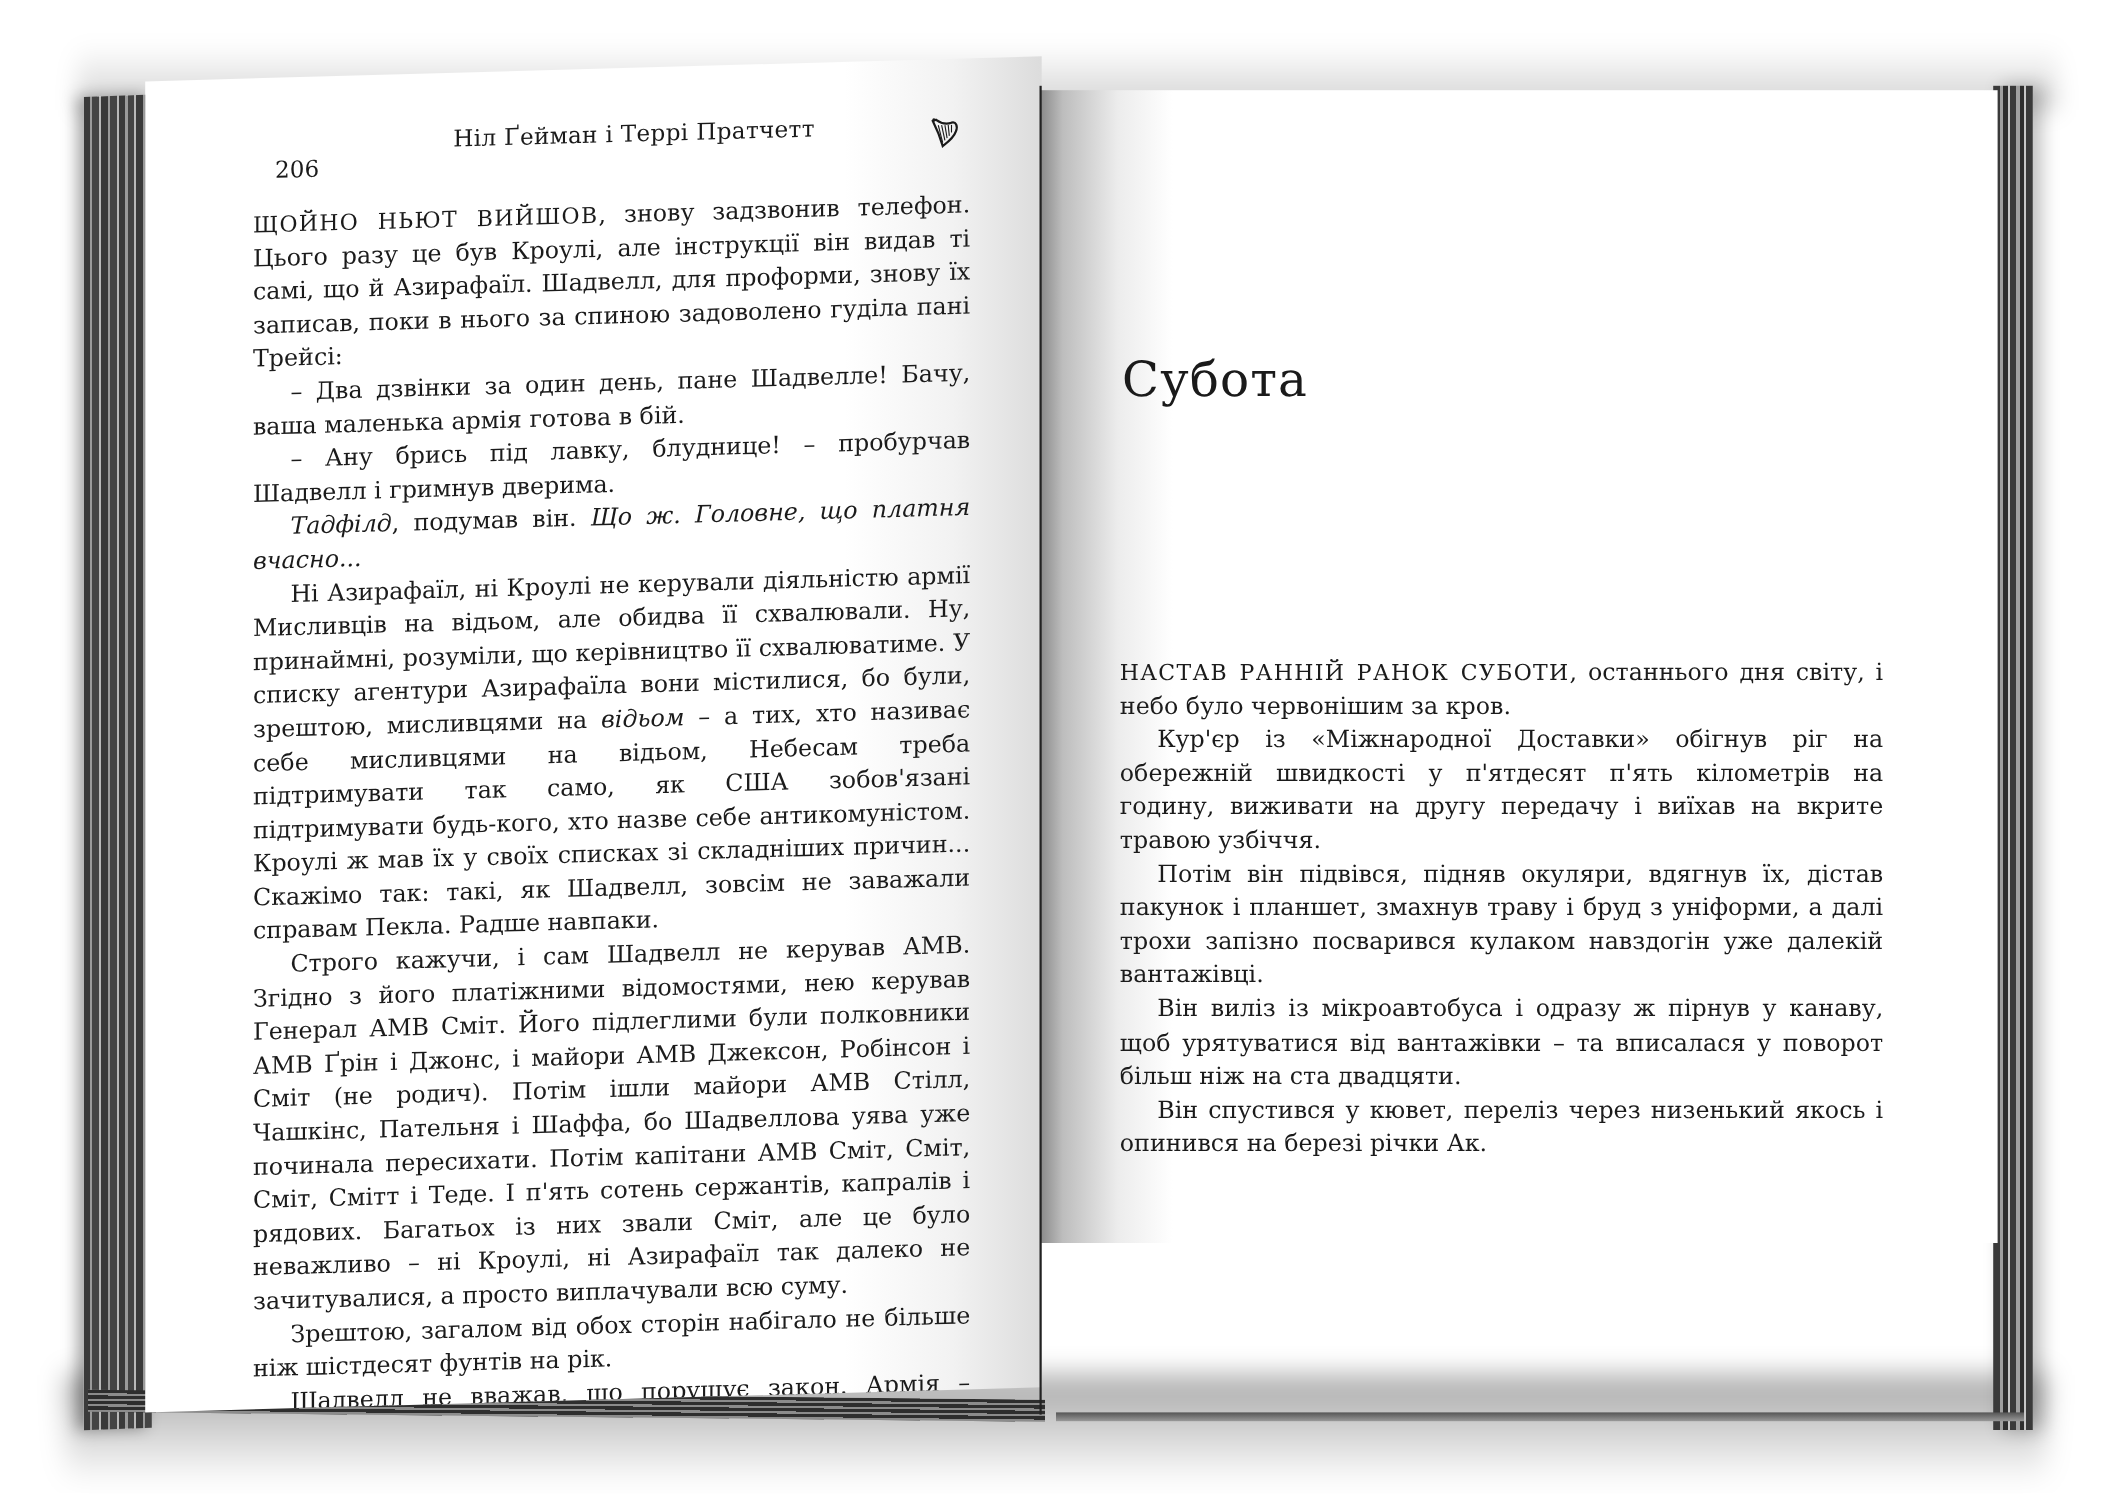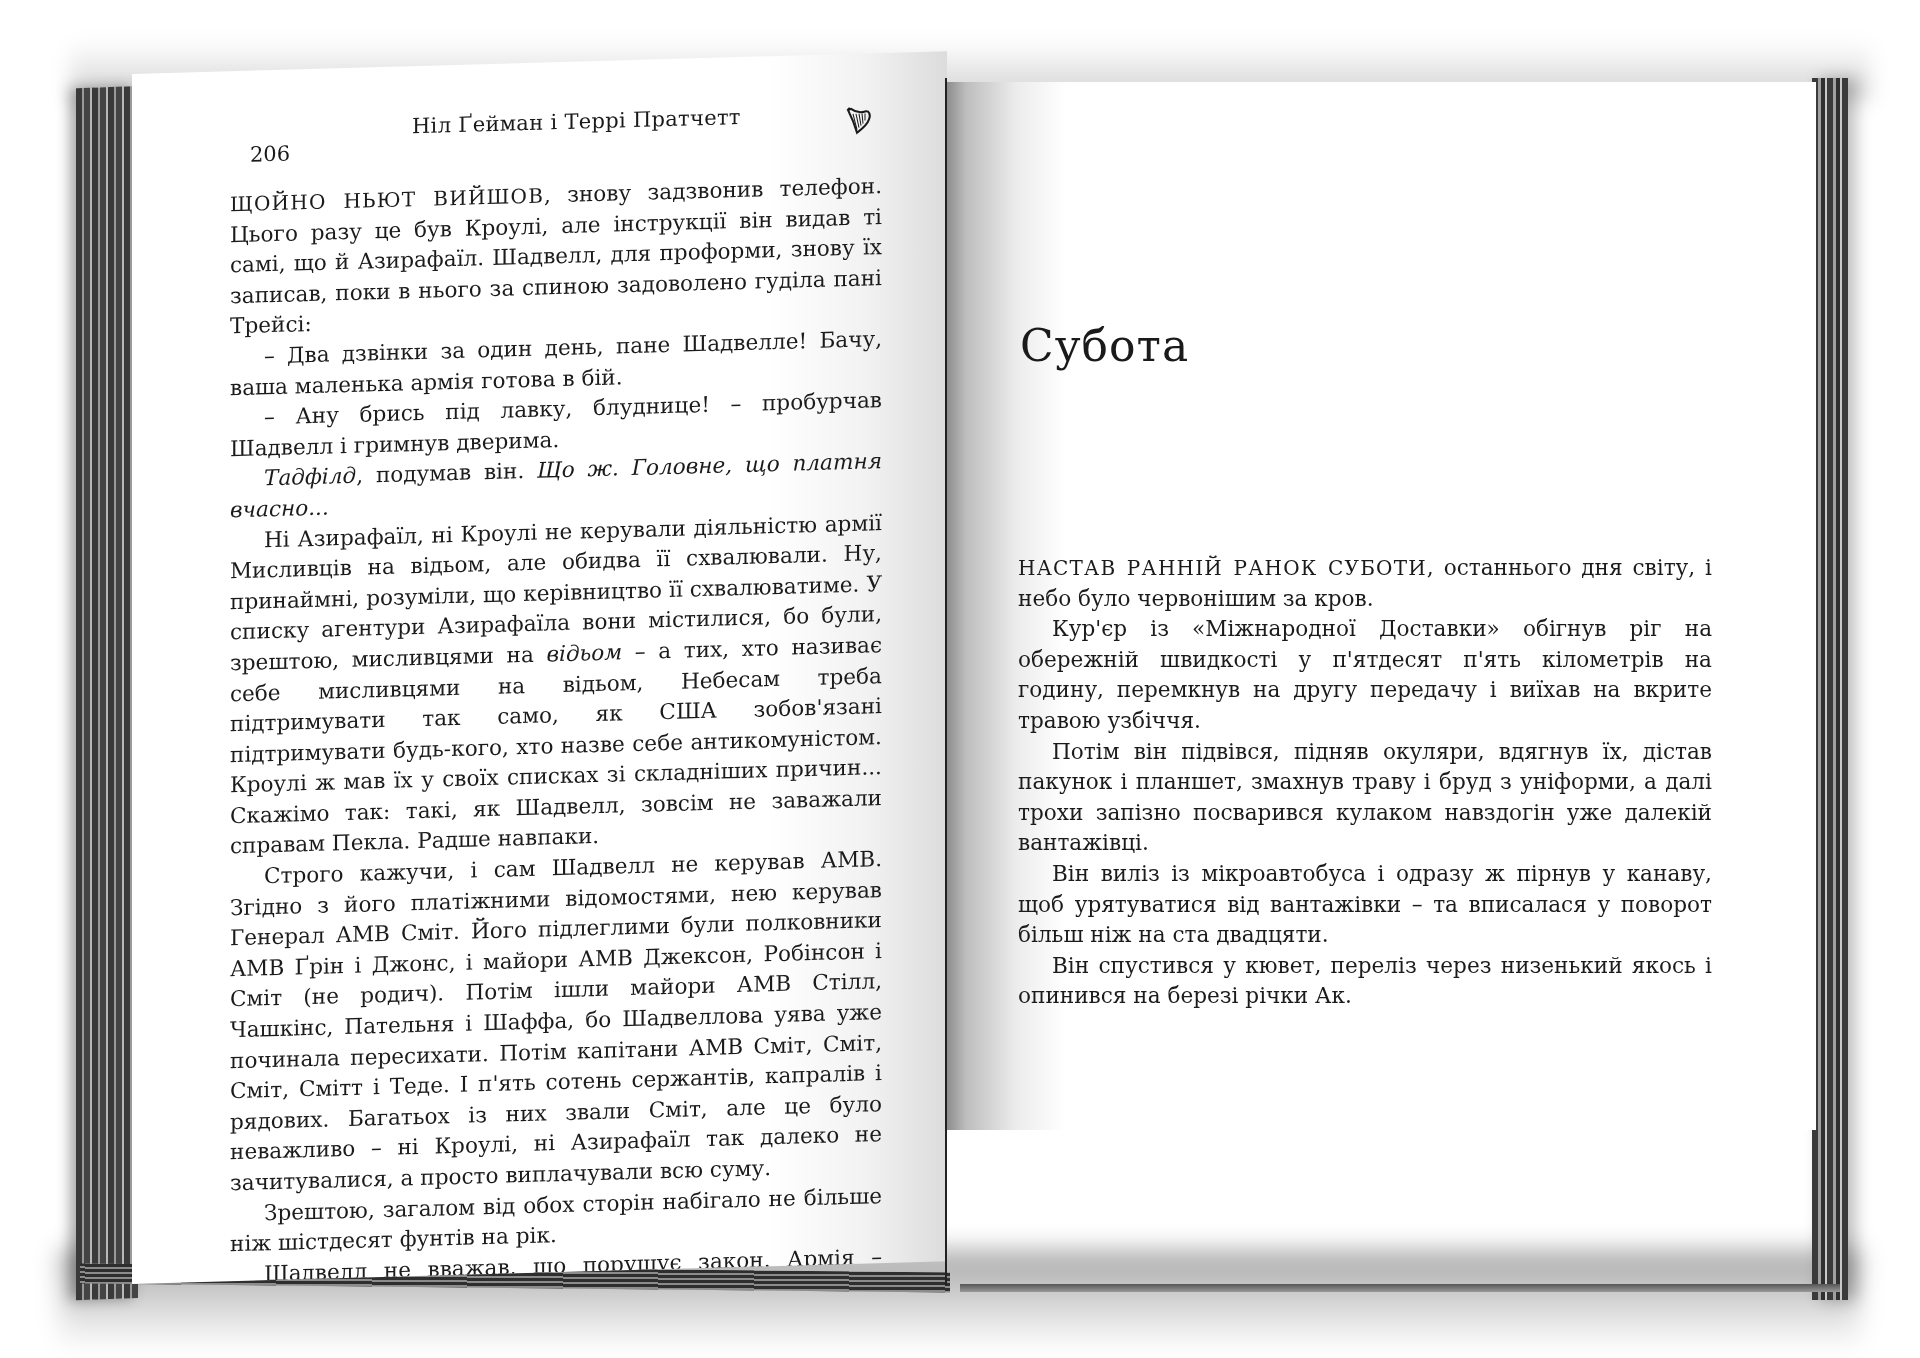--- a/index.html
+++ b/index.html
@@ -83,21 +83,21 @@
   }
   .body-left p, .body-right p { margin:0; text-indent:34px; }
   .body-left p.first, .body-right p.first { text-indent:0; }
   .smallcaps { letter-spacing:1.2px; font-size:20px; }
   em { font-style:italic; }
   .chapter-title {
     position:absolute; left:74px; top:238px;
     font-size:44px; color:#1a1a1a; letter-spacing:1px;
   }
   .body-right {
-    position:absolute; left:72px; top:471px; width:694px;
+    position:absolute; left:72px; top:514px; width:694px;
     font-size:21.6px; line-height:30.6px; color:#1b1b1b;
     text-align:justify;
   }
 </style>
 </head>
 <body>
 
 <div class="scene">
   <div class="top-shadow"></div>
   <div class="floor-shadow"></div>
@@ -129,21 +129,21 @@
       <p>Строго кажучи, і сам Шадвелл не керував АМВ. Згідно з його платіжними відомостями, нею керував Генерал АМВ Сміт. Його підлеглими були полковники АМВ Ґрін і Джонс, і майори АМВ Джексон, Робінсон і Сміт (не родич). Потім ішли майори АМВ Стілл, Чашкінс, Пательня і Шаффа, бо Шадвеллова уява уже починала пересихати. Потім капітани АМВ Сміт, Сміт, Сміт, Смітт і Теде. І п'ять сотень сержантів, капралів і рядових. Багатьох із них звали Сміт, але це було неважливо – ні Кроулі, ні Азирафаїл так далеко не зачитувалися, а просто виплачували всю суму.</p>
       <p>Зрештою, загалом від обох сторін набігало не більше ніж шістдесят фунтів на рік.</p>
       <p>Шадвелл не вважав, що порушує закон. Армія – справа священна, і треба ж якось виживати. Та і дев'ять пенсів за відьму вже виплачували не так часто, як колись.</p>
     </div>
   </div>
 
   <div class="page page-right">
     <div class="chapter-title">Субота</div>
     <div class="body-right">
       <p class="first"><span class="smallcaps">НАСТАВ РАННІЙ РАНОК СУБОТИ</span><span>, останнього дня світу, і небо було червонішим за кров.</span></p>
-      <p>Кур'єр із «Міжнародної Доставки» обігнув ріг на обережній швидкості у п'ятдесят п'ять кілометрів на годину, перемкнув на другу передачу і виїхав на вкрите травою узбіччя.</p>
+      <p>Кур'єр із «Міжнародної Доставки» обігнув ріг на обережній швидкості у п'ятдесят п'ять кілометрів на годину, виживати на другу передачу і виїхав на вкрите травою узбіччя.</p>
       <p>Потім він підвівся, підняв окуляри, вдягнув їх, дістав пакунок і планшет, змахнув траву і бруд з уніформи, а далі трохи запізно посварився кулаком навздогін уже далекій вантажівці.</p>
       <p>Він виліз із мікроавтобуса і одразу ж пірнув у канаву, щоб урятуватися від вантажівки – та вписалася у поворот більш ніж на ста двадцяти.</p>
       <p>Він спустився у кювет, переліз через низенький якось і опинився на березі річки Ак.</p>
     </div>
   </div>
 
   <div class="gutter-line"></div>
 </div>
 
 </body></html>

